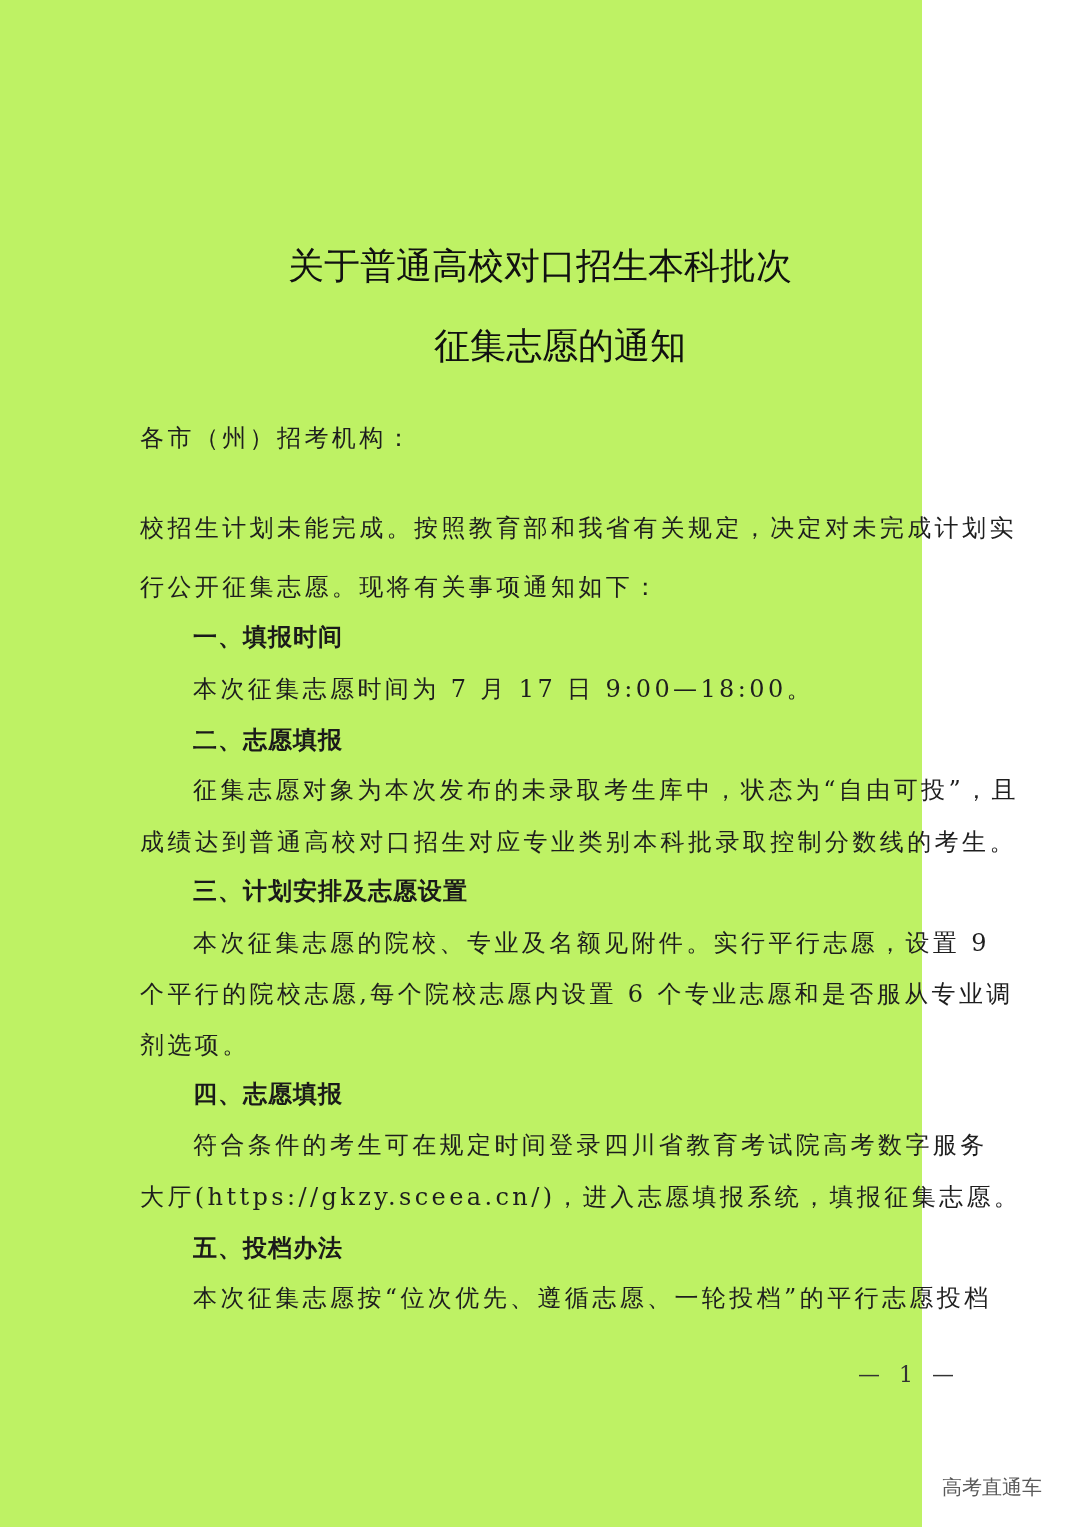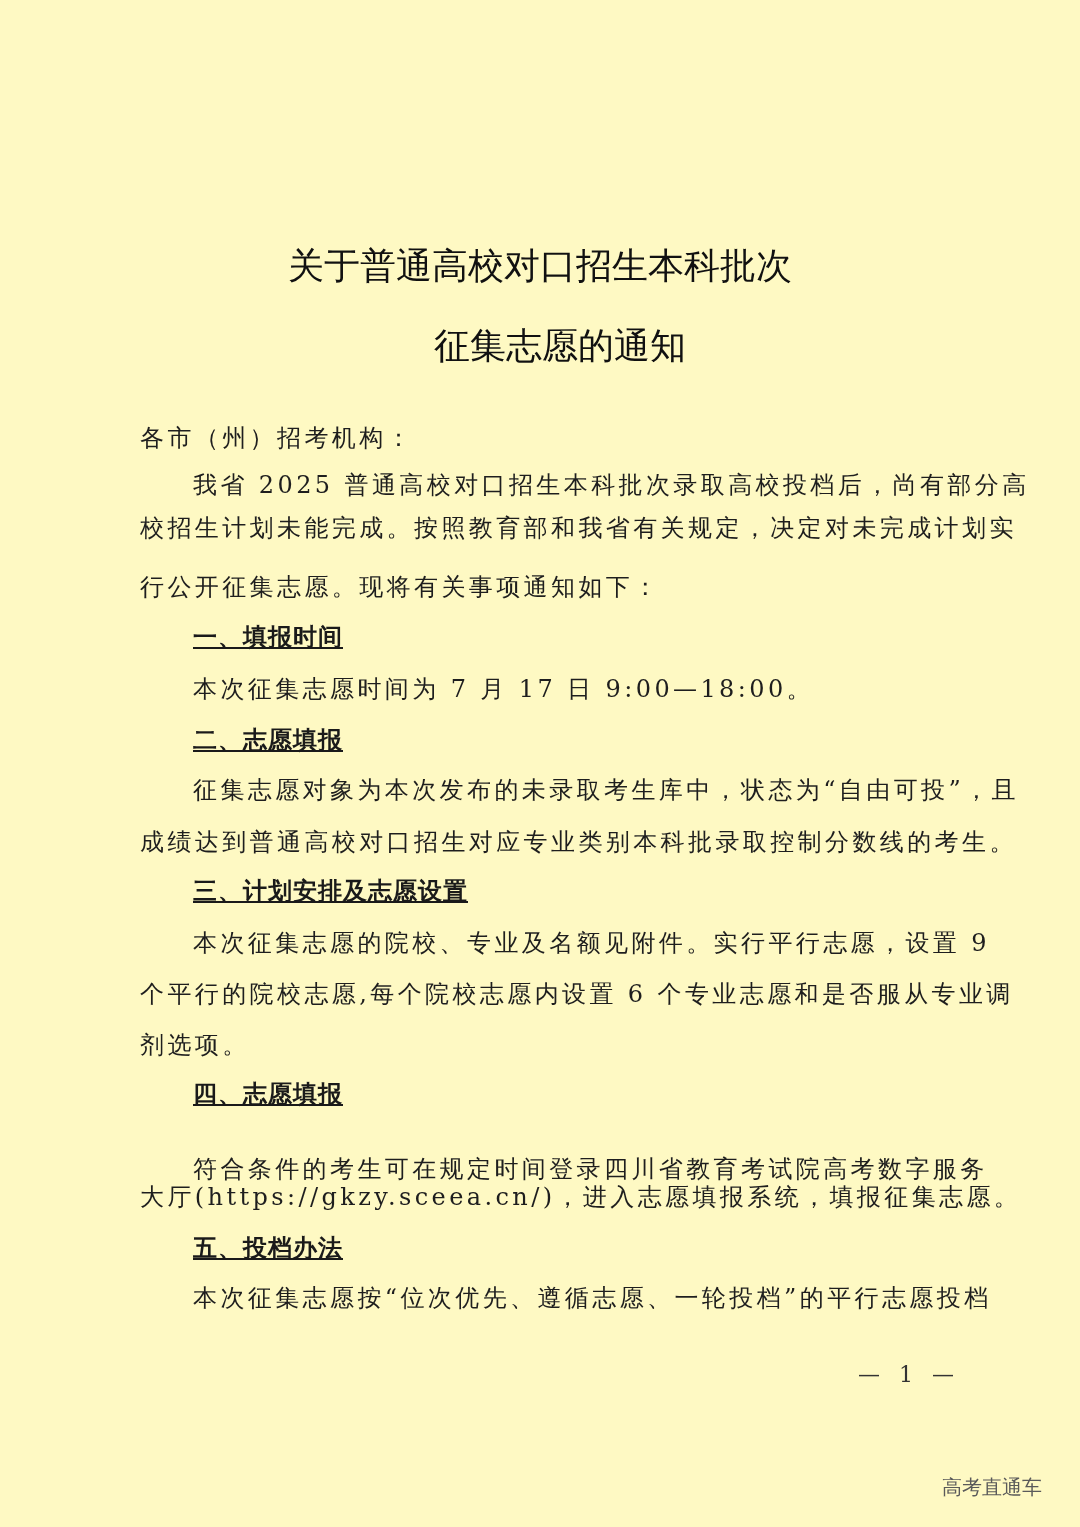--- a/index.html
+++ b/index.html
@@ -10,23 +10,23 @@
     body {
       width: 1080px;
       height: 1527px;
       position: relative;
       overflow: hidden;
       color: #1a1a1a;
     }
     .page {
       position: absolute;
       left: 0; top: 0;
-      width: 1080px;
+      width: 922px;
       height: 1527px;
-      background: #fef9c3;
+      background: #bef264;
     }
     .title {
       position: absolute;
       left: 0;
       width: 1080px;
       text-align: center;
       font-family: "DejaVu Sans", "Liberation Sans", sans-serif;
       font-size: 36px;
       font-weight: normal;
       color: #111111;
@@ -51,21 +51,20 @@
     .heading {
       position: absolute;
       left: 193px;
       font-family: "DejaVu Sans", "Liberation Sans", sans-serif;
       font-size: 24px;
       font-weight: bold;
       color: #1a1a1a;
       line-height: 34px;
       letter-spacing: 1px;
       white-space: nowrap;
-      text-decoration: underline;
     }
     .page-number {
       position: absolute;
       left: 858px;
       top: 1362px;
       font-family: "DejaVu Serif", "Liberation Serif", serif;
       font-size: 22px;
       color: #333333;
       white-space: nowrap;
       letter-spacing: 6px;
@@ -83,38 +82,37 @@
 </head>
 <body>
 
 <div class="page">
 
   <h1 class="title l1">关于普通高校对口招生本科批次</h1>
   <h1 class="title l2">征集志愿的通知</h1>
 
   <div class="body-text" style="top:421px;">各市（州）招考机构：</div>
 
-  <div class="body-text indent" style="top:468px;">我省 2025 普通高校对口招生本科批次录取高校投档后，尚有部分高</div>
   <div class="body-text" style="top:511px;">校招生计划未能完成。按照教育部和我省有关规定，决定对未完成计划实</div>
   <div class="body-text" style="top:570px;">行公开征集志愿。现将有关事项通知如下：</div>
 
   <div class="heading" style="top:620px;">一、填报时间</div>
   <div class="body-text indent" style="top:672px;">本次征集志愿时间为 7 月 17 日 9:00—18:00。</div>
 
   <div class="heading" style="top:723px;">二、志愿填报</div>
   <div class="body-text indent" style="top:773px;">征集志愿对象为本次发布的未录取考生库中，状态为“自由可投”，且</div>
   <div class="body-text" style="top:825px;">成绩达到普通高校对口招生对应专业类别本科批录取控制分数线的考生。</div>
 
   <div class="heading" style="top:874px;">三、计划安排及志愿设置</div>
   <div class="body-text indent" style="top:926px;">本次征集志愿的院校、专业及名额见附件。实行平行志愿，设置 9</div>
   <div class="body-text" style="top:977px;">个平行的院校志愿,每个院校志愿内设置 6 个专业志愿和是否服从专业调</div>
   <div class="body-text" style="top:1028px;">剂选项。</div>
 
   <div class="heading" style="top:1077px;">四、志愿填报</div>
-  <div class="body-text indent" style="top:1128px;margin-top:24px;">符合条件的考生可在规定时间登录四川省教育考试院高考数字服务</div>
+  <div class="body-text indent" style="top:1128px;">符合条件的考生可在规定时间登录四川省教育考试院高考数字服务</div>
   <div class="body-text" style="top:1180px;text-align:right;">大厅(https://gkzy.sceea.cn/)，进入志愿填报系统，填报征集志愿。</div>
 
   <div class="heading" style="top:1231px;">五、投档办法</div>
   <div class="body-text indent" style="top:1281px;">本次征集志愿按“位次优先、遵循志愿、一轮投档”的平行志愿投档</div>
 
   <div class="page-number">— 1 —</div>
 
   <div class="watermark">高考直通车</div>
 </div>
 

